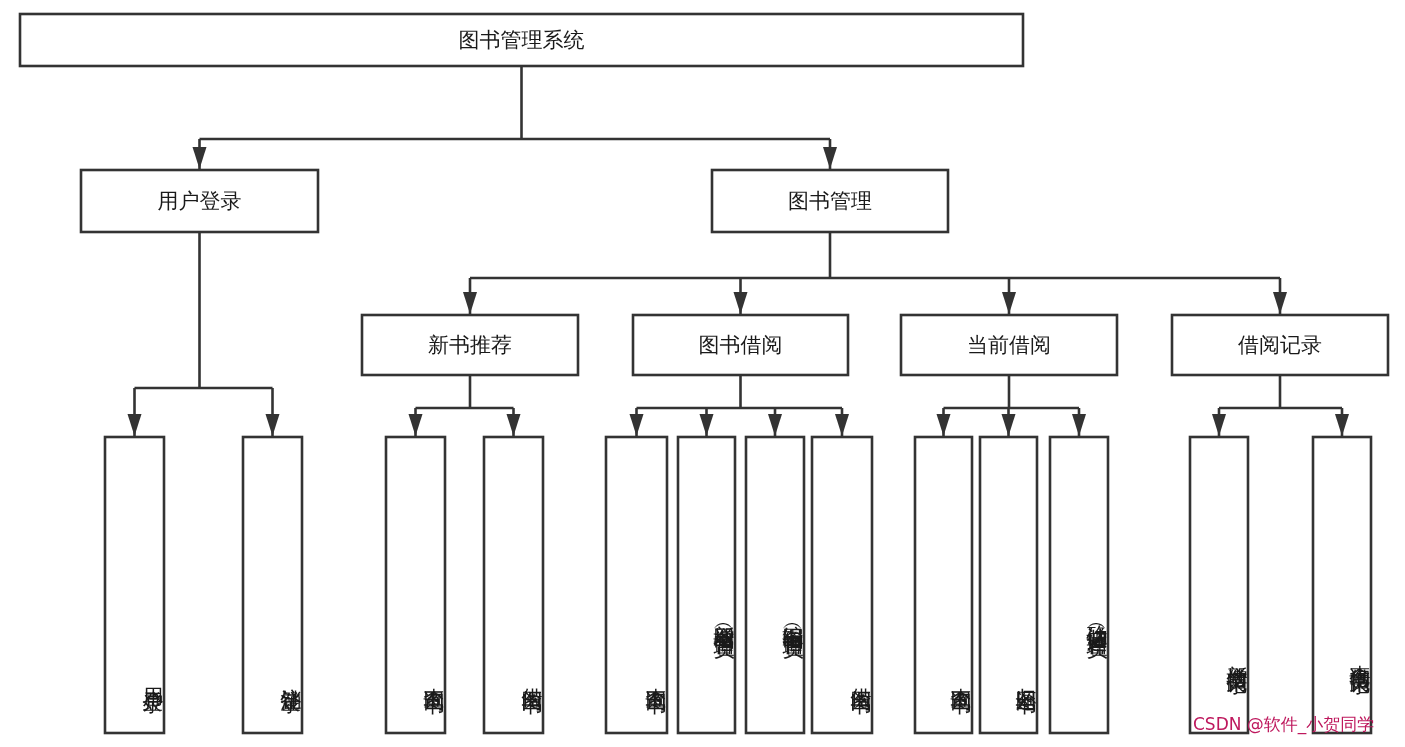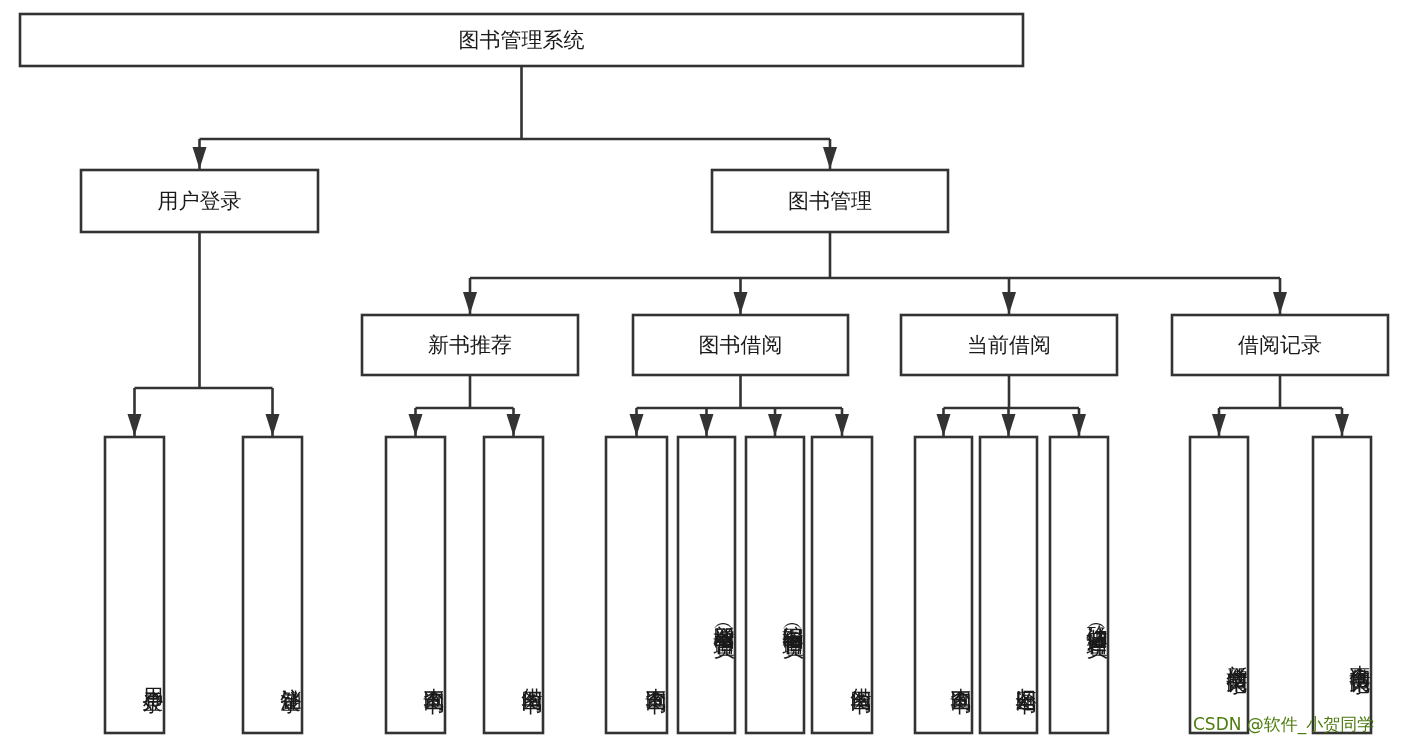--- a/index.html
+++ b/index.html
@@ -61,21 +61,21 @@
     display: flex;
     align-items: flex-start;
     justify-content: center;
     white-space: nowrap;
     pointer-events: none;
   }
   .watermark {
     position: absolute;
     font-family: "DejaVu Sans", "Liberation Sans", sans-serif;
     font-size: 17px;
-    color: #4d7c0f;
+    color: #be185d;
     white-space: nowrap;
     user-select: none;
   }
 </style>
 </head>
 <body>
 
 <div id="diagram-root">
 
   <svg class="diagram-svg" viewBox="0 0 1405 747">

